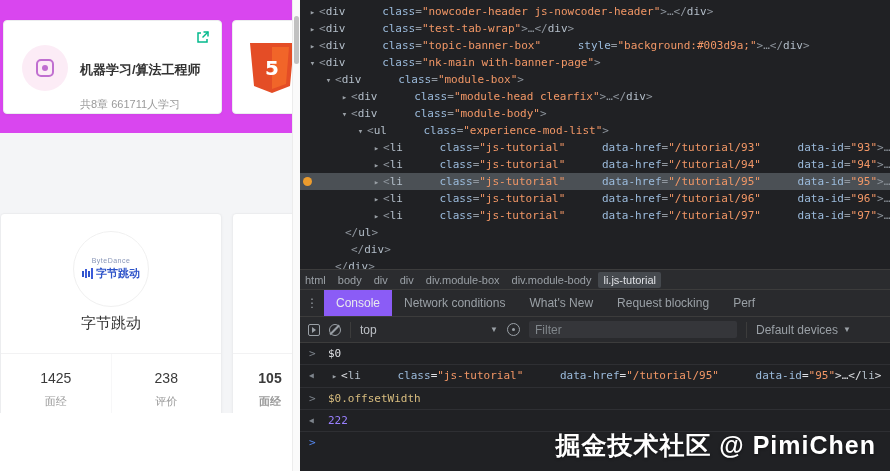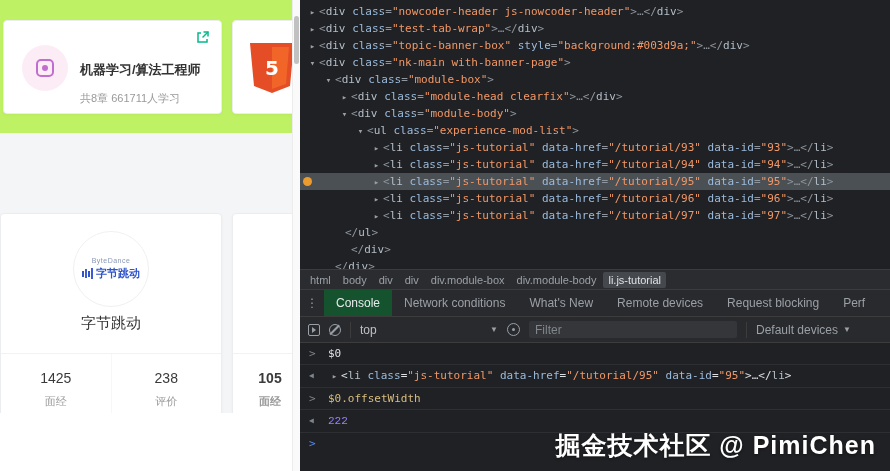--- a/index.html
+++ b/index.html
@@ -1,30 +1,30 @@
 <!DOCTYPE html>
 <html><head>
 <meta charset="utf-8">
 <style>
   * { margin:0; padding:0; box-sizing:border-box; }
   html,body { width:890px; height:471px; overflow:hidden; }
   body { position:relative; background:#fff; font-family:"Liberation Sans",sans-serif; }
 
   
-  .page { position:absolute; left:0; top:0; width:292px; height:413px; background:#bef264; overflow:hidden; }
+  .page { position:absolute; left:0; top:0; width:292px; height:413px; background:#d946ef; overflow:hidden; }
   .gray-bg { position:absolute; left:0; top:133px; width:292px; height:338px; background:#f4f5f7; }
 
   .v-scrollbar { position:absolute; left:292px; top:0; width:8px; height:471px; background:#fafafa; border-left:1px solid #ececec; }
   .v-thumb { position:absolute; left:1px; top:16px; width:5px; height:48px; background:#c1c1c1; border-radius:3px; }
 
   .card { background:#fff; border:1px solid #ecedef; border-radius:4px; position:absolute; box-shadow:0 1px 3px rgba(0,0,0,.04); overflow:hidden; }
   .t-card1 { left:3px; top:20px; width:219px; height:94px; }
   .t-icon { position:absolute; left:18px; top:24px; width:46px; height:46px; border-radius:50%; background:#fcecf6; display:flex; align-items:center; justify-content:center; }
   .t-title { position:absolute; left:76px; top:40px; font-size:13px; font-weight:700; color:#333; }
-  .t-meta { position:absolute; left:76px; top:70px; font-size:11px; color:#9a9a9a; }
+  .t-meta { position:absolute; left:76px; top:76px; font-size:11px; color:#9a9a9a; }
   .t-share { position:absolute; right:11px; top:9px; width:15px; height:15px; }
 
   .t-card2 { left:232px; top:20px; width:219px; height:94px; }
   .h5-logo { position:absolute; left:16px; top:21px; }
 
   .c-card1 { left:0; top:213px; width:222px; height:212px; }
   .c-card2 { left:232px; top:213px; width:222px; height:212px; }
   .logo-wrap { position:absolute; left:50%; transform:translateX(-50%); top:17px; width:76px; height:76px; border:1px solid #f0f0f0; border-radius:50%; background:#fff; display:flex; flex-direction:column; align-items:center; justify-content:center; gap:2px; }
   .bd-brand { font-size:7px; color:#8a97b8; letter-spacing:.5px; }
   .bd-cn { font-size:11px; color:#2f54c9; font-weight:700; display:flex; align-items:center; gap:3px; }
@@ -42,31 +42,31 @@
 
   
   .devtools { position:absolute; left:300px; top:0; width:590px; height:471px; background:#202124; color:#8f969e; }
 
   .el-tree { position:absolute; left:0; top:0; width:590px; height:269px; overflow:hidden; padding-top:3px; font-family:"DejaVu Sans Mono",monospace; font-size:11px; }
   .el-row { height:17px; line-height:17px; white-space:nowrap; position:relative; }
   .el-row.sel { background:#4b5055; }
   .bp-dot { position:absolute; left:3px; top:4px; width:9px; height:9px; border-radius:50%; background:#ec9c2e; }
   .arw { display:inline-block; width:13px; color:#9aa0a6; font-size:9px; text-align:center; vertical-align:middle; }
   .ct { color:#b3bec9; }
-  .ca { color:#9bbbdc; }
+  .ca { color:#9bbbdc;margin-left:30px; }
   .cv { color:#f29766; }
 
-  .crumbs { position:absolute; left:0; top:269px; width:590px; height:20px; background:#2b2c2f; border-top:1px solid #3c3c3c; display:flex; align-items:center; padding-left:5px; font-size:11px; }
+  .crumbs { position:absolute; left:0; top:269px; width:590px; height:20px; background:#2b2c2f; border-top:1px solid #3c3c3c; display:flex; align-items:center; font-size:11px; }
   .crumb { padding:2px 5px; margin-right:2px; color:#9aa0a6; border-radius:2px; white-space:nowrap; }
   .crumb.sel { background:#45494e; color:#dfe1e5; }
 
   .drawer-tabs { position:absolute; left:0; top:289px; width:590px; height:27px; background:#292a2d; border-top:1px solid #3c3c3c; display:flex; align-items:stretch; font-size:12px; color:#9aa0a6; overflow:hidden; }
   .kebab { width:24px; display:flex; align-items:center; justify-content:center; font-size:12px; color:#9aa0a6; }
   .dtab { display:flex; align-items:center; padding:0 12px; white-space:nowrap; }
-  .dtab.sel { background:#14532d; color:#e8eaed; }
+  .dtab.sel { background:#8b5cf6; color:#e8eaed; }
 
   .console-toolbar { position:absolute; left:0; top:316px; width:590px; height:27px; background:#292a2d; border-top:1px solid #3c3c3c; border-bottom:1px solid #3c3c3c; display:flex; align-items:center; padding:0 8px; gap:9px; font-size:12px; color:#9aa0a6; }
   .ic-sidebar { width:12px; height:12px; border:1px solid #9aa0a6; border-radius:2px; position:relative; flex:none; }
   .ic-sidebar::after { content:''; position:absolute; left:3px; top:2px; border-left:4px solid #9aa0a6; border-top:3px solid transparent; border-bottom:3px solid transparent; }
   .ic-clear { width:12px; height:12px; border:1.5px solid #9aa0a6; border-radius:50%; position:relative; flex:none; }
   .ic-clear::after { content:''; position:absolute; left:-2px; top:4px; width:13px; height:1.5px; background:#9aa0a6; transform:rotate(-45deg); }
   .vdiv { width:1px; height:16px; background:#3c3c3c; flex:none; }
   .ctx-select { display:flex; align-items:center; justify-content:space-between; width:138px; color:#bdc1c6; }
   .caret { font-size:8px; color:#9aa0a6; }
   .ic-eye { width:13px; height:13px; border:1.5px solid #9aa0a6; border-radius:50%; position:relative; flex:none; }
@@ -76,21 +76,21 @@
   .filter-box input::placeholder { color:#80868b; }
   .levels { display:flex; align-items:center; gap:5px; color:#9aa0a6; white-space:nowrap; }
 
   .console-msgs { position:absolute; left:0; top:343px; width:590px; height:128px; background:#202124; font-family:"DejaVu Sans Mono",monospace; font-size:11px; color:#dfe1e5; }
   .crow { min-height:21px; line-height:21px; border-bottom:1px solid #2e2f33; padding-left:28px; position:relative; white-space:nowrap; }
   .crow.prompt { border-bottom:none; }
   .cmark { position:absolute; left:9px; top:0; color:#7d848c; }
   .crow.out .cmark { font-size:8px; }
   .crow.prompt .cmark { color:#568af2; }
   .msg-prop { color:#d8bd7f; }
-  .num { color:#9980ff;font-family:Liberation Mono, monospace; }
+  .num { color:#9980ff; }
 
   .watermark { position:absolute; right:14px; bottom:9px; z-index:20; font-size:25px; font-weight:700; color:#fff; letter-spacing:1px; text-shadow:0 1px 3px rgba(0,0,0,.45); }
 </style>
 </head>
 <body>
 
 <div class="page">
   <div class="gray-bg"></div>
 
   <div class="card t-card1">
@@ -193,21 +193,20 @@
       <span class="crumb">div.module-box</span>
       <span class="crumb">div.module-body</span>
       <span class="crumb sel">li.js-tutorial</span>
     </div>
 
   <div class="drawer-tabs" id="drawer-tabs">
     <span class="kebab">⋮</span>
   <span class="dtab sel">Console</span>
       <span class="dtab">Network conditions</span>
       <span class="dtab">What's New</span>
-      <span class="dtab">Remote devices</span>
       <span class="dtab">Request blocking</span>
       <span class="dtab">Perf</span>
     </div>
 
   <div class="console-toolbar">
     <span class="ic-sidebar"></span>
     <span class="ic-clear"></span>
     <span class="vdiv"></span>
     <span class="ctx-select">
       <span>top</span>

